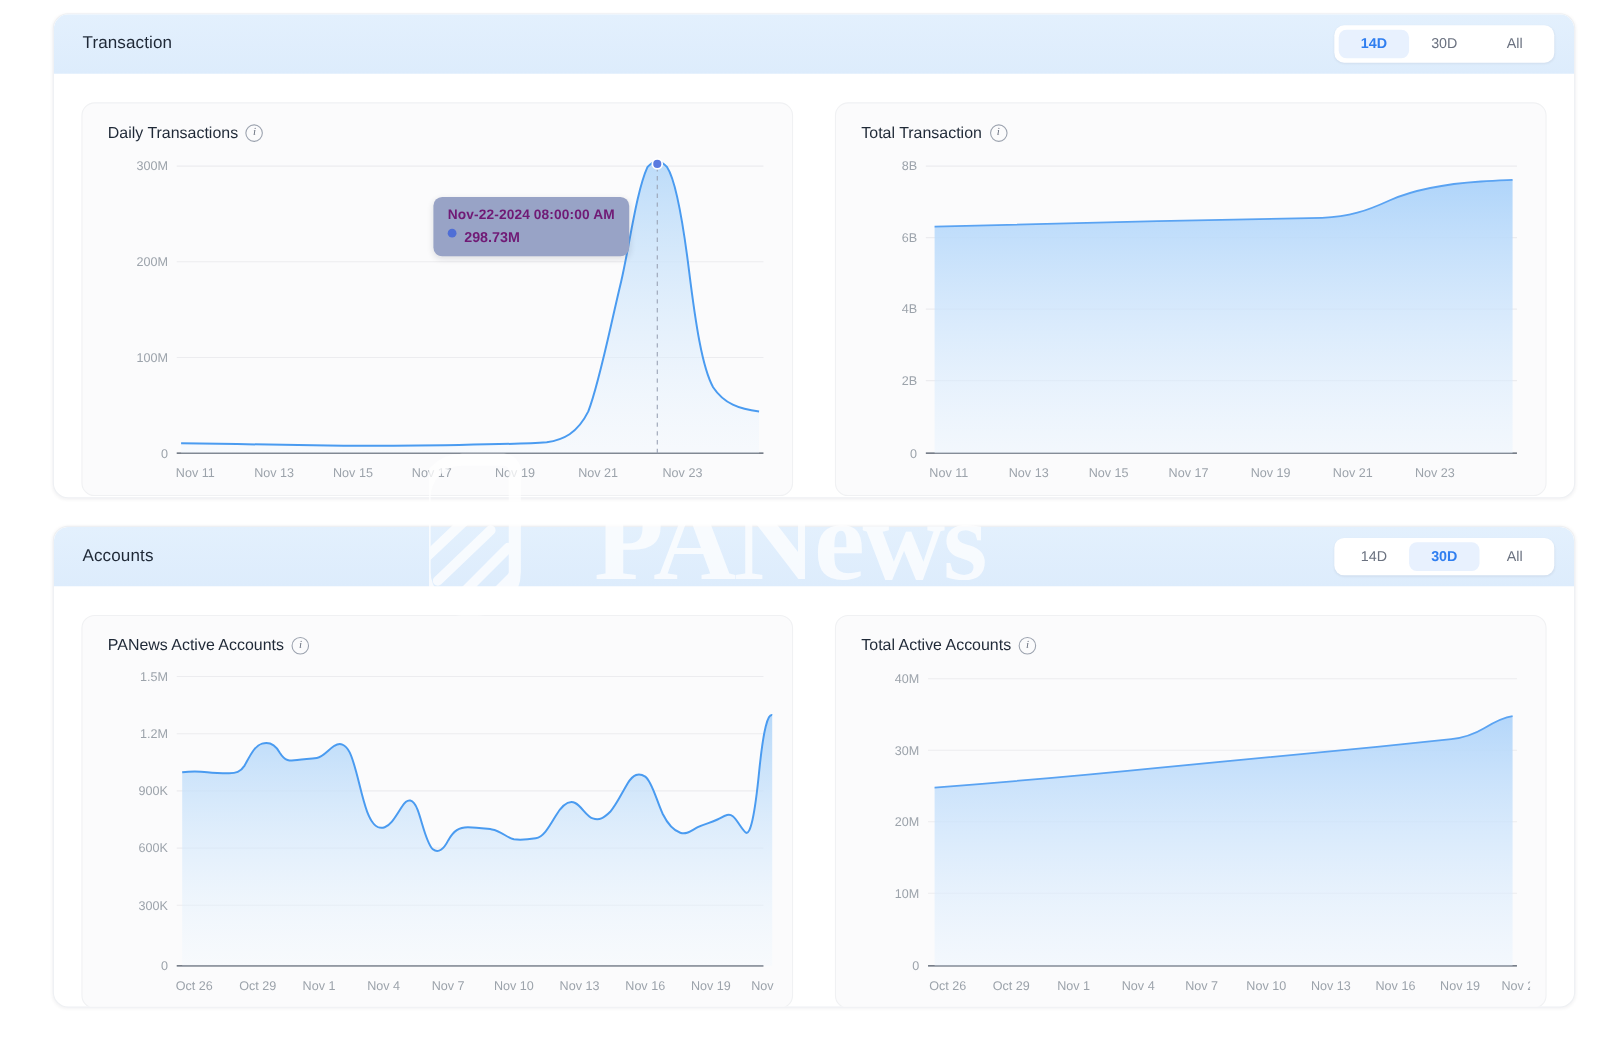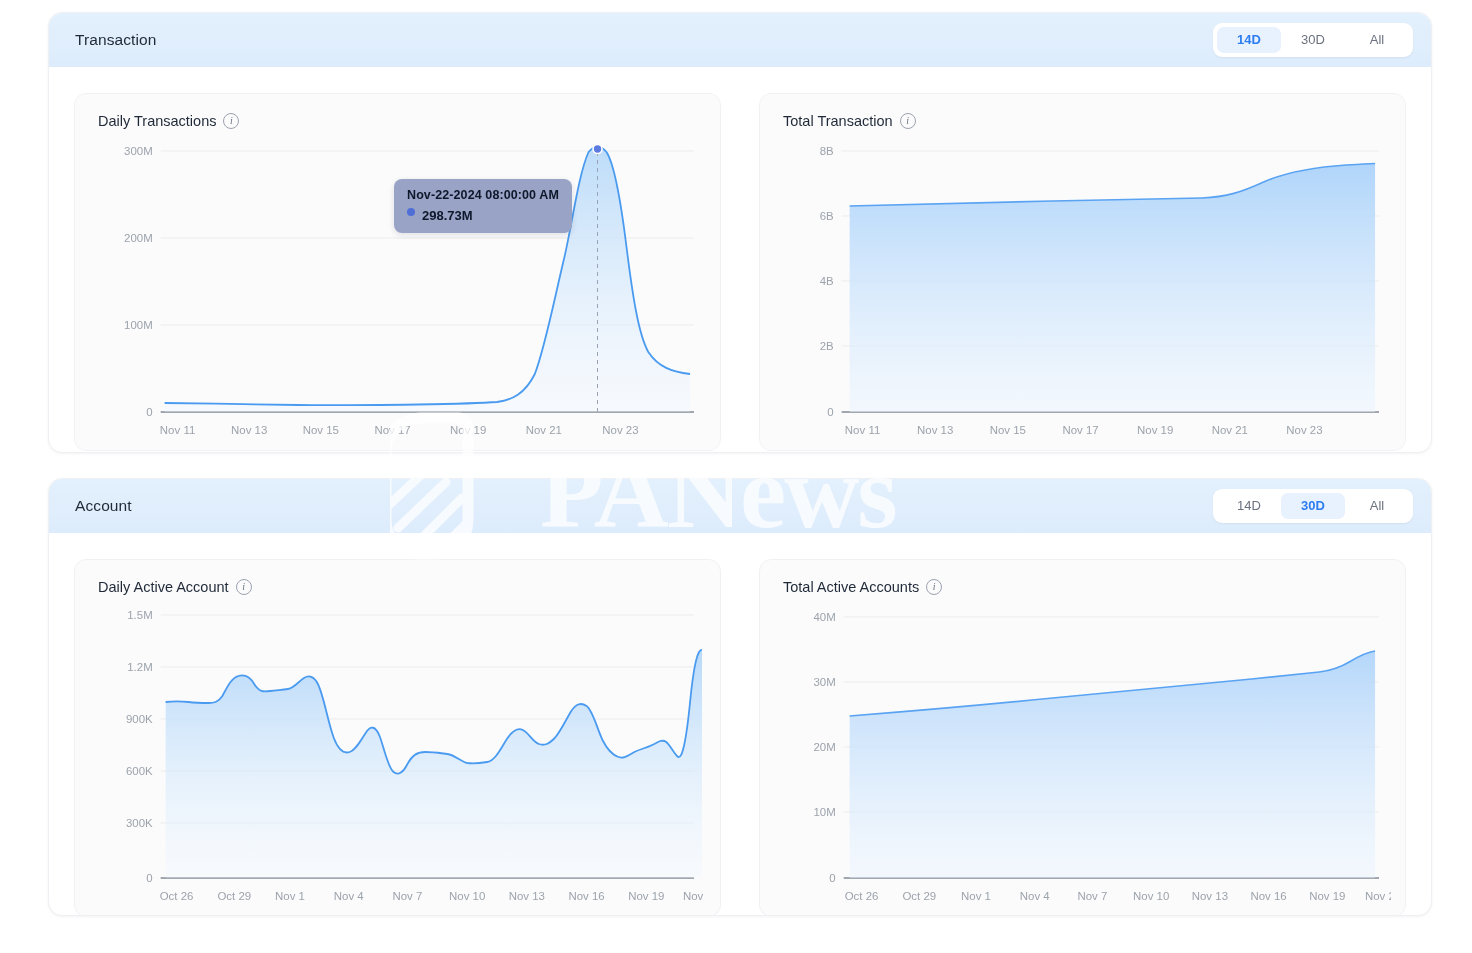--- a/index.html
+++ b/index.html
@@ -133,21 +133,21 @@
   }
   .gridline { stroke: #ececef; stroke-width: 1; }
   .axisline { stroke: #4b5563; stroke-width: 1.2; }
 
   
   .tooltip {
     position: absolute;
     background: #98a3c6;
     border-radius: 8px;
     padding: 9px 13px 10px 13px;
-    color: #0f172a;
+    color: #701a75;
     box-shadow: 0 2px 6px rgba(16,24,40,0.12);
     pointer-events: none;
     white-space: nowrap;
   }
   .tooltip-date { font-size: 12.5px; font-weight: 700; letter-spacing: 0.1px; }
   .tooltip-row {
     margin-top: 6px;
     display: flex;
     align-items: flex-start;
     gap: 7px;
@@ -282,33 +282,33 @@
             <text class="tick-text" x="533" y="298" text-anchor="middle">Nov 23</text>
           </svg>
         </div>
       </div>
 
     </div>
   </div>
 
   <div class="panel panel-account">
     <div class="panel-header">
-      <span class="panel-title">Account</span>
+      <span class="panel-title">Accounts</span>
       <div class="range-toggle">
         <div class="range-btn">14D</div>
         <div class="range-btn active">30D</div>
         <div class="range-btn">All</div>
       </div>
     </div>
 
     <div class="cards-row">
 
       <div class="chart-card">
         <div class="chart-card-head">
-          <span class="chart-card-title">Daily Active Account</span>
+          <span class="chart-card-title">PANews Active Accounts</span>
           <span class="info-icon">i</span>
         </div>
         <div class="plot-wrap">
           <svg viewBox="0 0 620 304" preserveAspectRatio="none">
             <defs>
               <linearGradient id="gradC" x1="0" y1="0" x2="0" y2="1">
                 <stop offset="0%" stop-color="#b6d8f9" stop-opacity="0.98"></stop>
                 <stop offset="100%" stop-color="#eff7fe" stop-opacity="0.3"></stop>
               </linearGradient>
             </defs>

